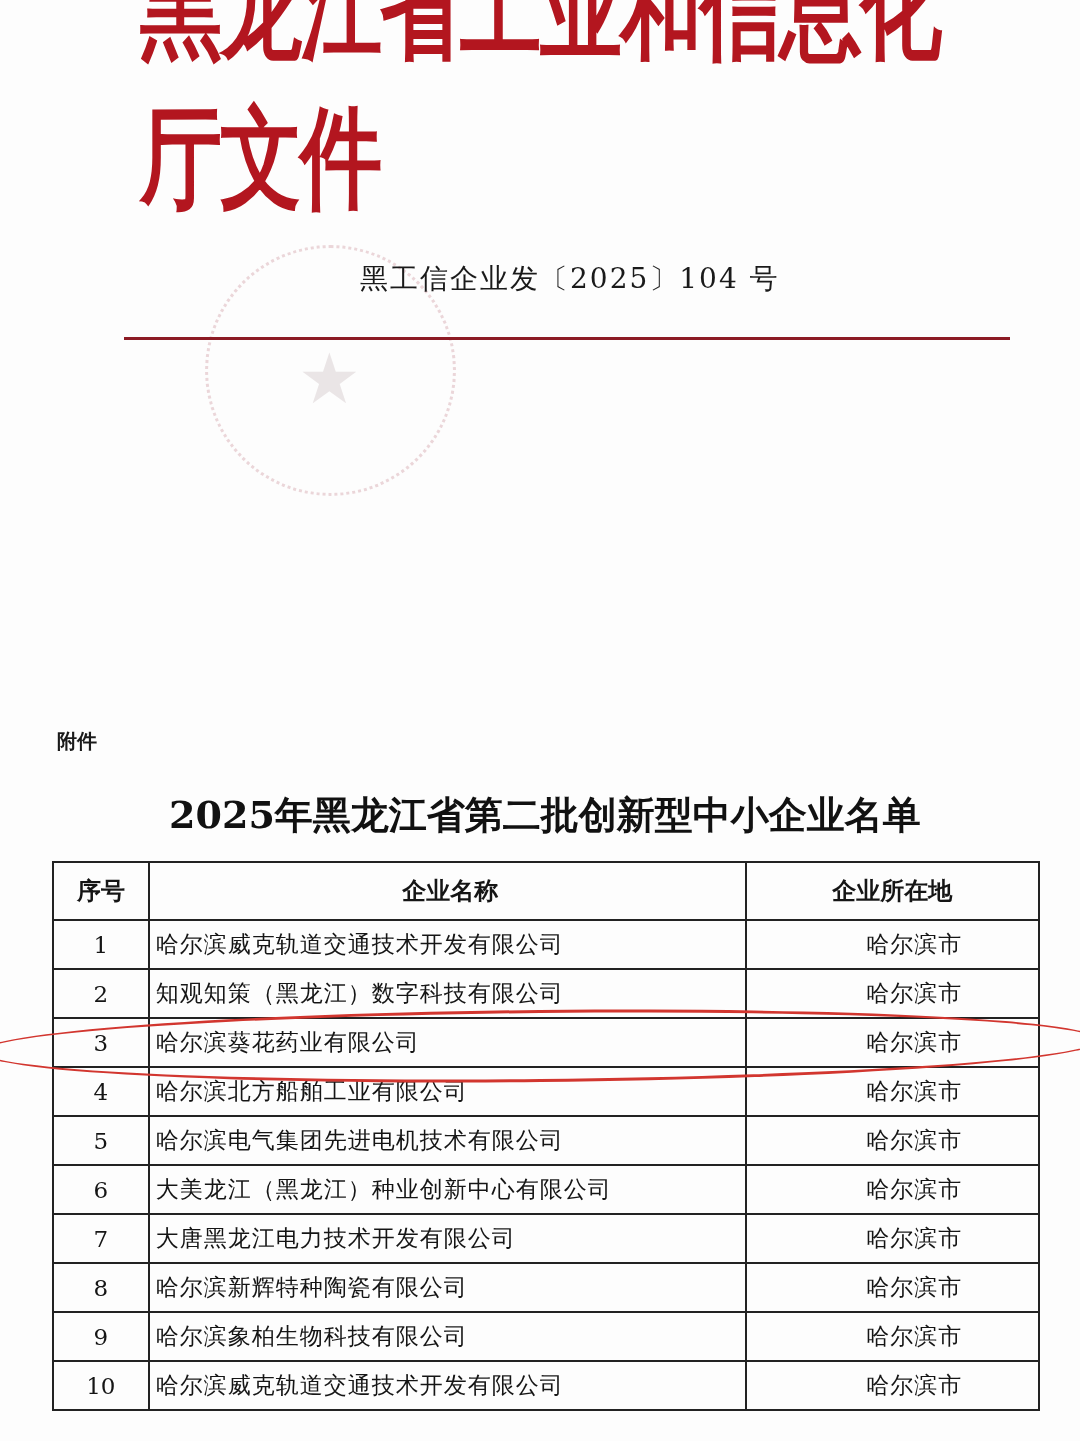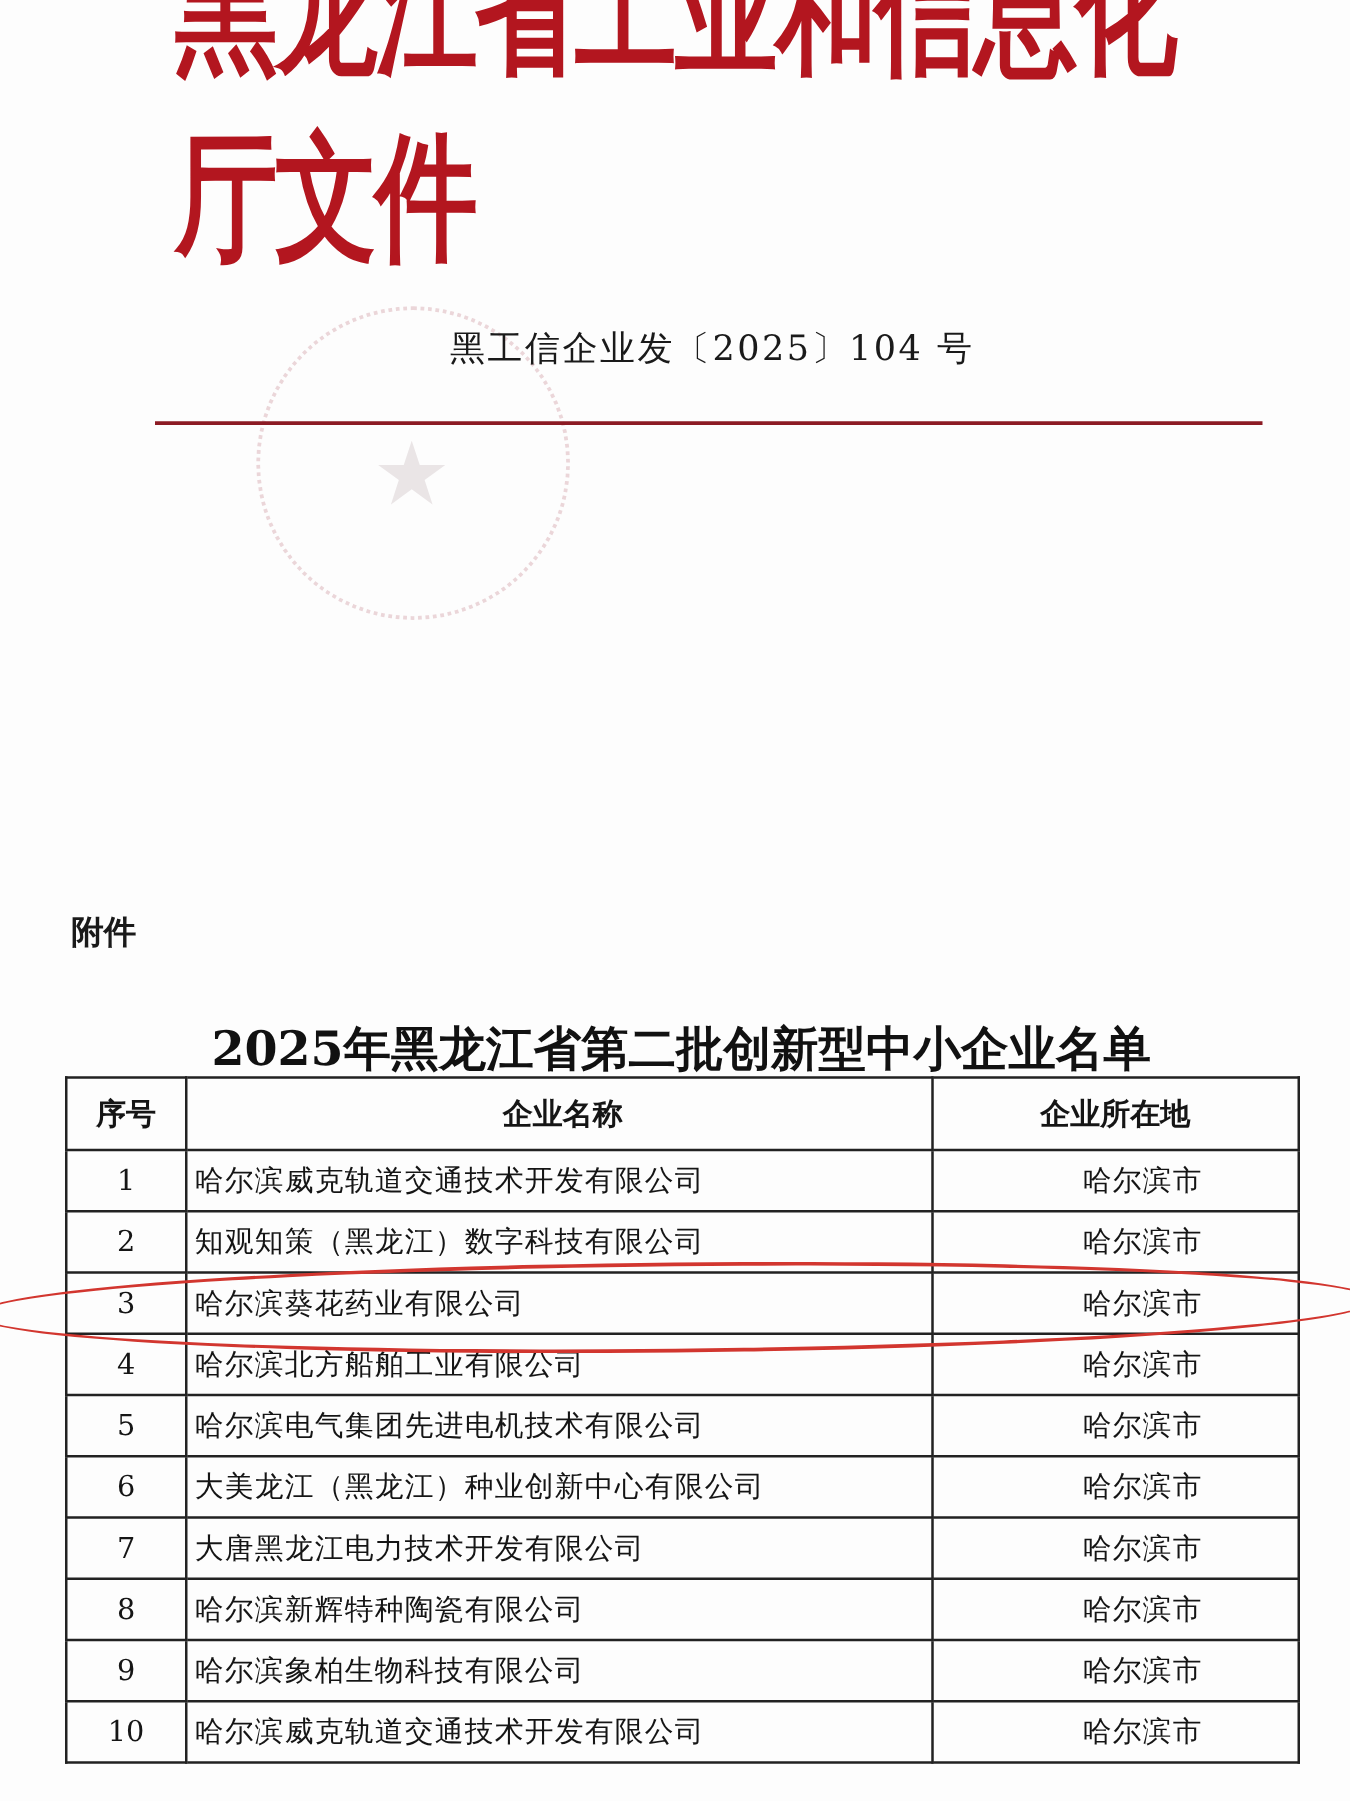--- a/index.html
+++ b/index.html
@@ -27,26 +27,26 @@
       color: #1a1a1a;
     }
     .red-rule {
       position: absolute; left: 124px; top: 337px; width: 886px; height: 3px; background: #8c1b24;
     }
     .notice-title {
       position: absolute; left: 150px; top: 470px; width: 820px; text-align: center;
       font-weight: bold; font-size: 40px; line-height: 70px; color: #111;
     }
     .attachment-label {
-      position: absolute; left: 57px; top: 728px; font-size: 26px;
+      position: absolute; left: 57px; top: 728px; font-size: 20px;
       font-family: "DejaVu Sans", sans-serif; font-weight: bold; color: #1a1a1a;
     }
     .list-title {
       position: absolute; left: 150px; top: 790px; width: 790px; text-align: center;
-      font-weight: bold; font-size: 38px; color: #111; margin-top: 24px;
+      font-weight: bold; font-size: 38px; color: #111;
     }
     table.company-table {
       position: absolute; left: 52px; top: 861px; width: 988px;
       border-collapse: collapse; font-size: 23px;
     }
     .company-table th, .company-table td {
       border: 2px solid #222; height: 47px; padding: 0;
     }
     .company-table th {
       font-family: "DejaVu Sans", sans-serif; font-weight: bold; font-size: 24px; height: 56px;

